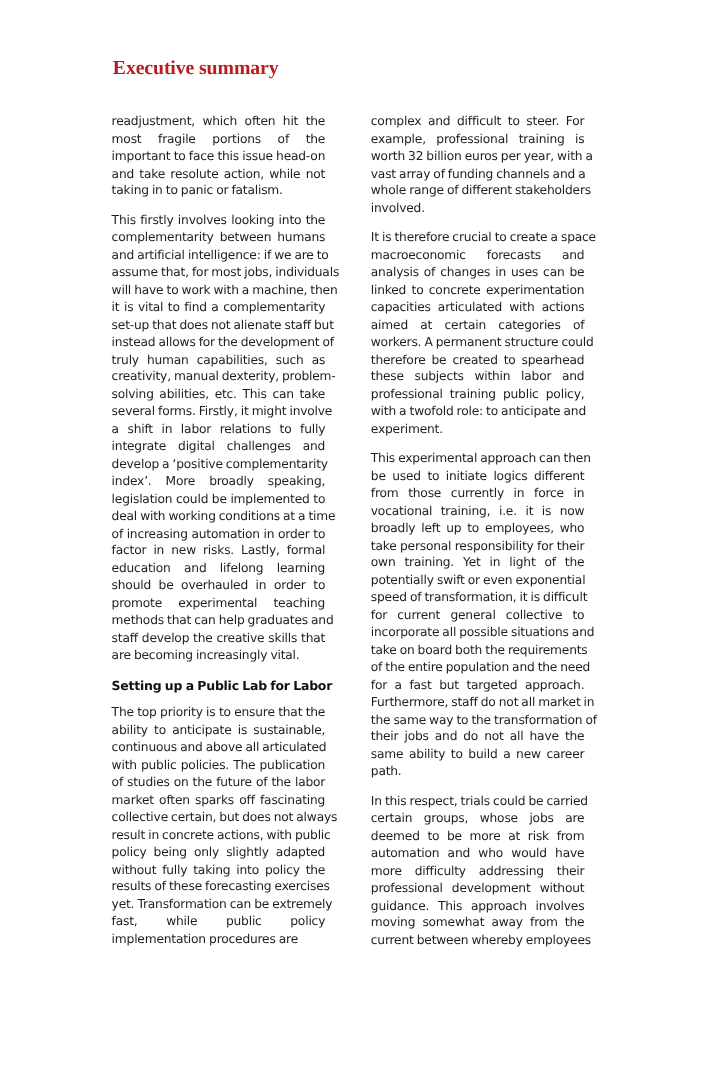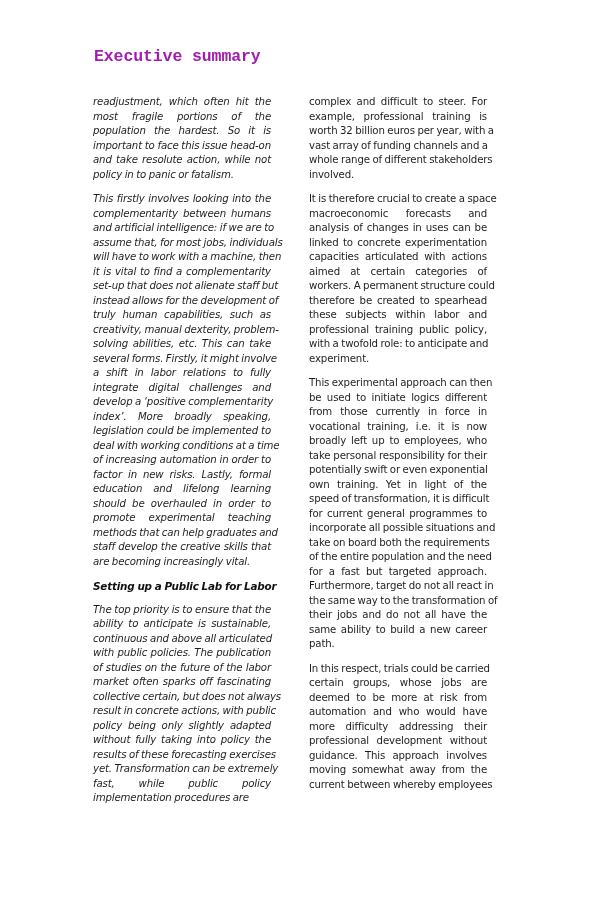--- a/index.html
+++ b/index.html
@@ -13,32 +13,32 @@
       position: relative;
       overflow: hidden;
       font-family: "DejaVu Sans", sans-serif;
       color: #1e1e1e;
     }
     .page-title {
       position: absolute;
       left: 94px;
       top: 47px;
       margin: 0;
-      font-family: Liberation Mono, monospace;
+      font-family: Liberation Serif, serif;
       font-weight: bold;
       font-size: 16.5px;
       letter-spacing: -0.1px;
-      color: #a21caf;
+      color: #b91c1c;
     }
     .column {
       position: absolute;
       top: 95px;
       width: 178px;
     }
-    .col-left { left: 93px; font-style: italic; }
+    .col-left { left: 93px; }
     .col-right { left: 309px; }
     .block {
       margin: 0 0 10px 0;
     }
     .line {
       display: block;
       height: 14.5px;
       line-height: 14.5px;
       font-size: 10.2px;
       text-align: justify;
@@ -63,24 +63,23 @@
   </style>
 </head>
 <body>
 
 <h1 class="page-title">Executive summary</h1>
 
 <div class="column col-left">
     <div class="block">
       <span class="line">readjustment, which often hit the</span>
       <span class="line">most fragile portions of the</span>
-      <span class="line">population the hardest. So it is</span>
       <span class="line">important to face this issue head-on</span>
       <span class="line">and take resolute action, while not</span>
-      <span class="line last">policy in to panic or fatalism.</span>
+      <span class="line last">taking in to panic or fatalism.</span>
     </div>
     <div class="block">
       <span class="line">This firstly involves looking into the</span>
       <span class="line">complementarity between humans</span>
       <span class="line">and artificial intelligence: if we are to</span>
       <span class="line">assume that, for most jobs, individuals</span>
       <span class="line">will have to work with a machine, then</span>
       <span class="line">it is vital to find a complementarity</span>
       <span class="line">set-up that does not alienate staff but</span>
       <span class="line">instead allows for the development of</span>
@@ -146,29 +145,29 @@
       <span class="line">with a twofold role: to anticipate and</span>
       <span class="line last">experiment.</span>
     </div>
     <div class="block">
       <span class="line">This experimental approach can then</span>
       <span class="line">be used to initiate logics different</span>
       <span class="line">from those currently in force in</span>
       <span class="line">vocational training, i.e. it is now</span>
       <span class="line">broadly left up to employees, who</span>
       <span class="line">take personal responsibility for their</span>
+      <span class="line">own training. Yet in light of the</span>
       <span class="line">potentially swift or even exponential</span>
-      <span class="line">own training. Yet in light of the</span>
       <span class="line">speed of transformation, it is difficult</span>
-      <span class="line">for current general programmes to</span>
+      <span class="line">for current general collective to</span>
       <span class="line">incorporate all possible situations and</span>
       <span class="line">take on board both the requirements</span>
       <span class="line">of the entire population and the need</span>
       <span class="line">for a fast but targeted approach.</span>
-      <span class="line">Furthermore, target do not all react in</span>
+      <span class="line">Furthermore, staff do not all market in</span>
       <span class="line">the same way to the transformation of</span>
       <span class="line">their jobs and do not all have the</span>
       <span class="line">same ability to build a new career</span>
       <span class="line last">path.</span>
     </div>
     <div class="block">
       <span class="line">In this respect, trials could be carried</span>
       <span class="line">certain groups, whose jobs are</span>
       <span class="line">deemed to be more at risk from</span>
       <span class="line">automation and who would have</span>

